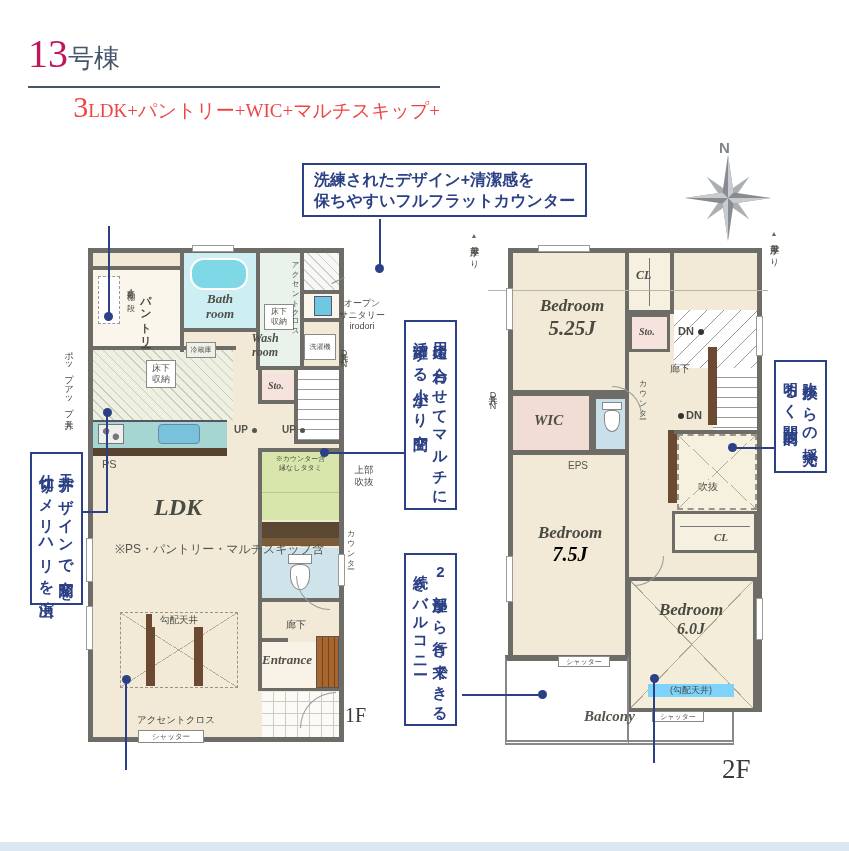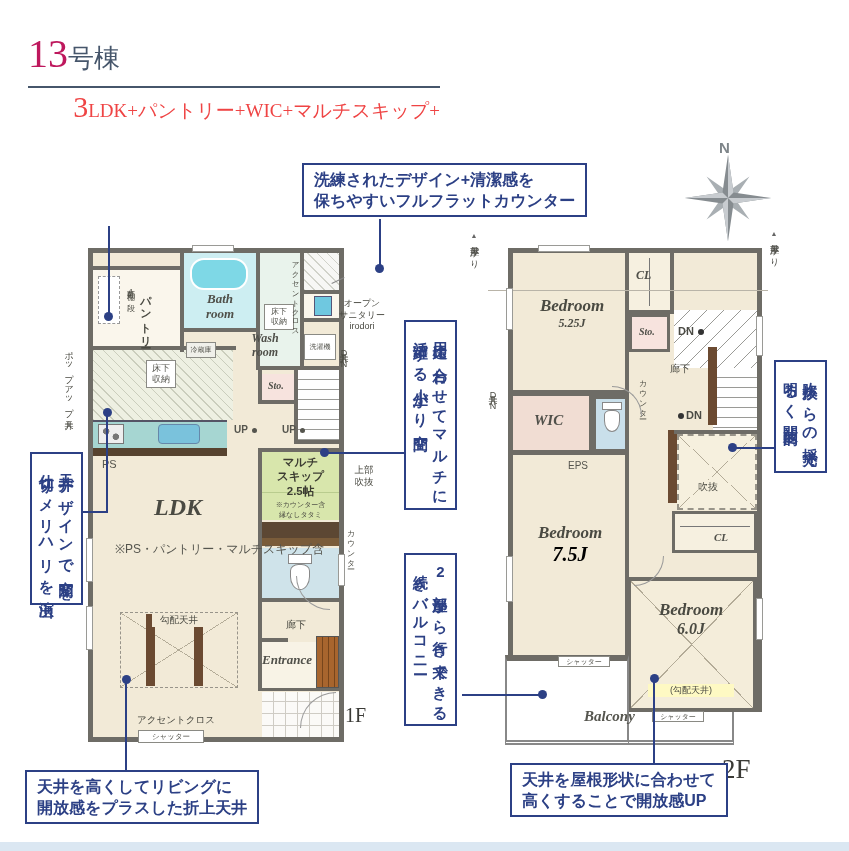--- a/index.html
+++ b/index.html
@@ -71,24 +71,20 @@
   <div class="callout" style="left:302px;top:163px;">洗練されたデザイン+清潔感を
 保ちやすいフルフラットカウンター</div>
   <div class="callout v" style="left:30px;top:452px;">天井デザインで空間を
 仕切りメリハリを演出</div>
   <div class="callout v" style="left:404px;top:320px;">用途に合わせてマルチに
 活躍する小上がり空間</div>
   <div class="callout v" style="left:404px;top:553px;">2部屋から行き来できる
 続きバルコニー</div>
   <div class="callout v" style="left:774px;top:360px;">吹抜からの採光で
 明るく開放的に</div>
-  <div class="callout" style="left:25px;top:770px;">天井を高くしてリビングに
-開放感をプラスした折上天井</div>
-  <div class="callout" style="left:510px;top:763px;">天井を屋根形状に合わせて
-高くすることで開放感UP</div>
 
   <div class="lead" style="left:108px;top:226px;width:2px;height:90px;"></div>
   <div class="dot" style="left:104px;top:312px;"></div>
   <div class="lead" style="left:379px;top:219px;width:2px;height:49px;"></div>
   <div class="dot" style="left:375px;top:264px;"></div>
   <div class="dot" style="left:103px;top:408px;"></div>
   <div class="lead" style="left:106px;top:416px;width:2px;height:96px;"></div>
   <div class="lead" style="left:80px;top:511px;width:28px;height:2px;"></div>
   <div class="lead" style="left:326px;top:452px;width:78px;height:2px;"></div>
   <div class="dot" style="left:320px;top:448px;"></div>
@@ -156,23 +152,20 @@
     <div class="room" style="left:5px;top:172px;width:134px;height:28px;background:#a6d6d2;border-top:2px solid #556;"></div>
     <div class="room" style="left:10px;top:176px;width:26px;height:20px;border:1px solid #777;background:radial-gradient(circle at 30% 35%,#777 3px,transparent 3.5px),radial-gradient(circle at 70% 65%,#777 3px,transparent 3.5px),#eee;"></div>
     <div class="room" style="left:70px;top:176px;width:42px;height:20px;background:#7ac2dc;border:1px solid #68a;border-radius:4px;"></div>
     <div class="room" style="left:5px;top:200px;width:134px;height:8px;background:#57432f;"></div>
     <div class="lbl" style="left:14px;top:210px;font-size:11px;color:#55554e;">PS</div>
     <div class="lbl ctr" style="left:30px;top:246px;width:120px;">
       <div class="serif-i" style="font-size:24px;color:#4a4a42;">LDK</div>
     </div>
     <div class="lbl ctr" style="left:27px;top:292px;width:164px;font-size:12px;white-space:nowrap;color:#55554e;">※PS・パントリー・マルチスキップ含</div>
     <div class="room" style="left:174px;top:204px;width:77px;height:68px;background:#d8e6ac;background-image:linear-gradient(#b9cc8e,#b9cc8e);background-size:100% 1px;background-position:0 60%;background-repeat:no-repeat;">
-      <div class="pre ctr" style="font-size:11.5px;font-weight:bold;color:#3c3c32;line-height:1.25;padding-top:3px;">マルチ
-スキップ
-2.5帖</div>
       <div class="pre ctr" style="font-size:7px;color:#4a4a42;line-height:1.35;padding-top:2px;">※カウンター含
 縁なしタタミ</div>
     </div>
     <div class="room" style="left:174px;top:274px;width:77px;height:24px;background:#5c4733;box-shadow:inset 0 -8px 0 #7a5c3a;"></div>
     <div class="room" style="left:174px;top:300px;width:77px;height:52px;background:#cfe3ea;"></div>
     <div class="room" style="left:200px;top:306px;width:24px;height:10px;background:#fff;border:1px solid #888;"></div>
     <div class="room" style="left:202px;top:316px;width:20px;height:26px;background:#fff;border:1px solid #888;border-radius:10px 10px 12px 12px / 8px 8px 16px 16px;"></div>
     <div class="lbl" style="left:198px;top:370px;font-size:10px;">廊下</div>
     <div class="room" style="left:174px;top:394px;width:54px;height:46px;background:#f8f3e6;"></div>
     <div class="lbl serif-i ctr" style="left:170px;top:404px;width:58px;font-size:13px;color:#50504a;">Entrance</div>
@@ -202,21 +195,21 @@
 
     <div class="wall" style="left:117px;top:5px;width:4px;height:402px;"></div>
     <div class="wall" style="left:121px;top:62px;width:45px;height:4px;"></div>
     <div class="wall" style="left:162px;top:5px;width:4px;height:57px;"></div>
     <div class="wall" style="left:5px;top:142px;width:112px;height:6px;"></div>
     <div class="wall" style="left:5px;top:202px;width:112px;height:5px;"></div>
     <div class="wall" style="left:166px;top:182px;width:83px;height:4px;"></div>
 
     <div class="lbl ctr" style="left:18px;top:48px;width:92px;">
       <div class="serif-i" style="font-size:17px;color:#4a4a42;">Bedroom</div>
-      <div class="serif-i" style="font-size:12px;color:#4a4a42;text-align:center;">5.25J</div>
+      <div class="serif-i" style="font-size:21px;color:#4a4a42;text-align:center;">5.25J</div>
     </div>
     <div class="room" style="left:121px;top:5px;width:41px;height:57px;background:#f6f0e0;"></div>
     <div class="abs" style="left:141px;top:10px;width:1px;height:48px;background:#777;z-index:3;"></div>
     <div class="lbl serif-i" style="left:128px;top:20px;font-size:12px;color:#50504a;">CL</div>
     <div class="room" style="left:121px;top:66px;width:41px;height:38px;background:#f7e3de;border:3px solid var(--wall);"></div>
     <div class="lbl serif-i" style="left:131px;top:78px;font-size:10px;color:#50504a;">Sto.</div>
     <div class="room winder" style="left:166px;top:62px;width:83px;height:58px;"></div>
     <div class="room treads" style="left:205px;top:120px;width:44px;height:64px;"></div>
     <div class="room" style="left:200px;top:99px;width:9px;height:78px;background:#6b4a31;"></div>
     <div class="lbl" style="left:170px;top:77px;font-size:11px;font-weight:bold;color:#4a4a44;">DN</div>
@@ -239,21 +232,21 @@
       <div class="serif-i" style="font-size:20px;color:#000000;">7.5J</div>
     </div>
     <div class="room" style="left:164px;top:263px;width:85px;height:42px;background:#f6f0e0;border:3px solid var(--wall);"></div>
     <div class="abs" style="left:172px;top:278px;width:70px;height:1px;background:#777;z-index:3;"></div>
     <div class="lbl serif-i" style="left:206px;top:283px;font-size:11px;color:#50504a;">CL</div>
     <div class="room xcross" style="left:119px;top:329px;width:130px;height:135px;background-color:#f4edda;border:4px solid var(--wall);"></div>
     <div class="lbl ctr" style="left:140px;top:352px;width:86px;z-index:5;">
       <div class="serif-i" style="font-size:17px;color:#4a4a42;">Bedroom</div>
       <div class="serif-i" style="font-size:16px;color:#4a4a42;">6.0J</div>
     </div>
-    <div class="lbl ctr" style="left:140px;top:436px;width:86px;font-size:9px;background:#fef9c3;z-index:5;">(勾配天井)</div>
+    <div class="lbl ctr" style="left:140px;top:436px;width:86px;font-size:9px;background:#7dd3fc;z-index:5;">(勾配天井)</div>
   </div>
 
   <div class="abs" style="left:505px;top:655px;width:124px;height:90px;background:#fff;border:2px solid #888;border-top:6px solid var(--wall);border-bottom:5px double #888;box-sizing:border-box;z-index:2;"></div>
   <div class="abs" style="left:629px;top:712px;width:105px;height:33px;background:#fff;border:2px solid #888;border-left:none;border-top:none;border-bottom:5px double #888;box-sizing:border-box;z-index:2;"></div>
   <div class="lbl serif-i" style="left:584px;top:708px;width:72px;font-size:15px;color:#55554e;z-index:7;">Balcony</div>
   <div class="box-lbl" style="left:558px;top:656px;width:52px;height:11px;font-size:7px;z-index:7;">シャッター</div>
   <div class="box-lbl" style="left:652px;top:711px;width:52px;height:11px;font-size:7px;z-index:7;">シャッター</div>
   <div class="lbl serif" style="left:722px;top:718px;font-size:27px;color:#3a3a36;z-index:7;margin-top:36px;">2F</div>
 
   <div class="abs" style="left:466px;top:232px;width:16px;text-align:center;z-index:5;">

